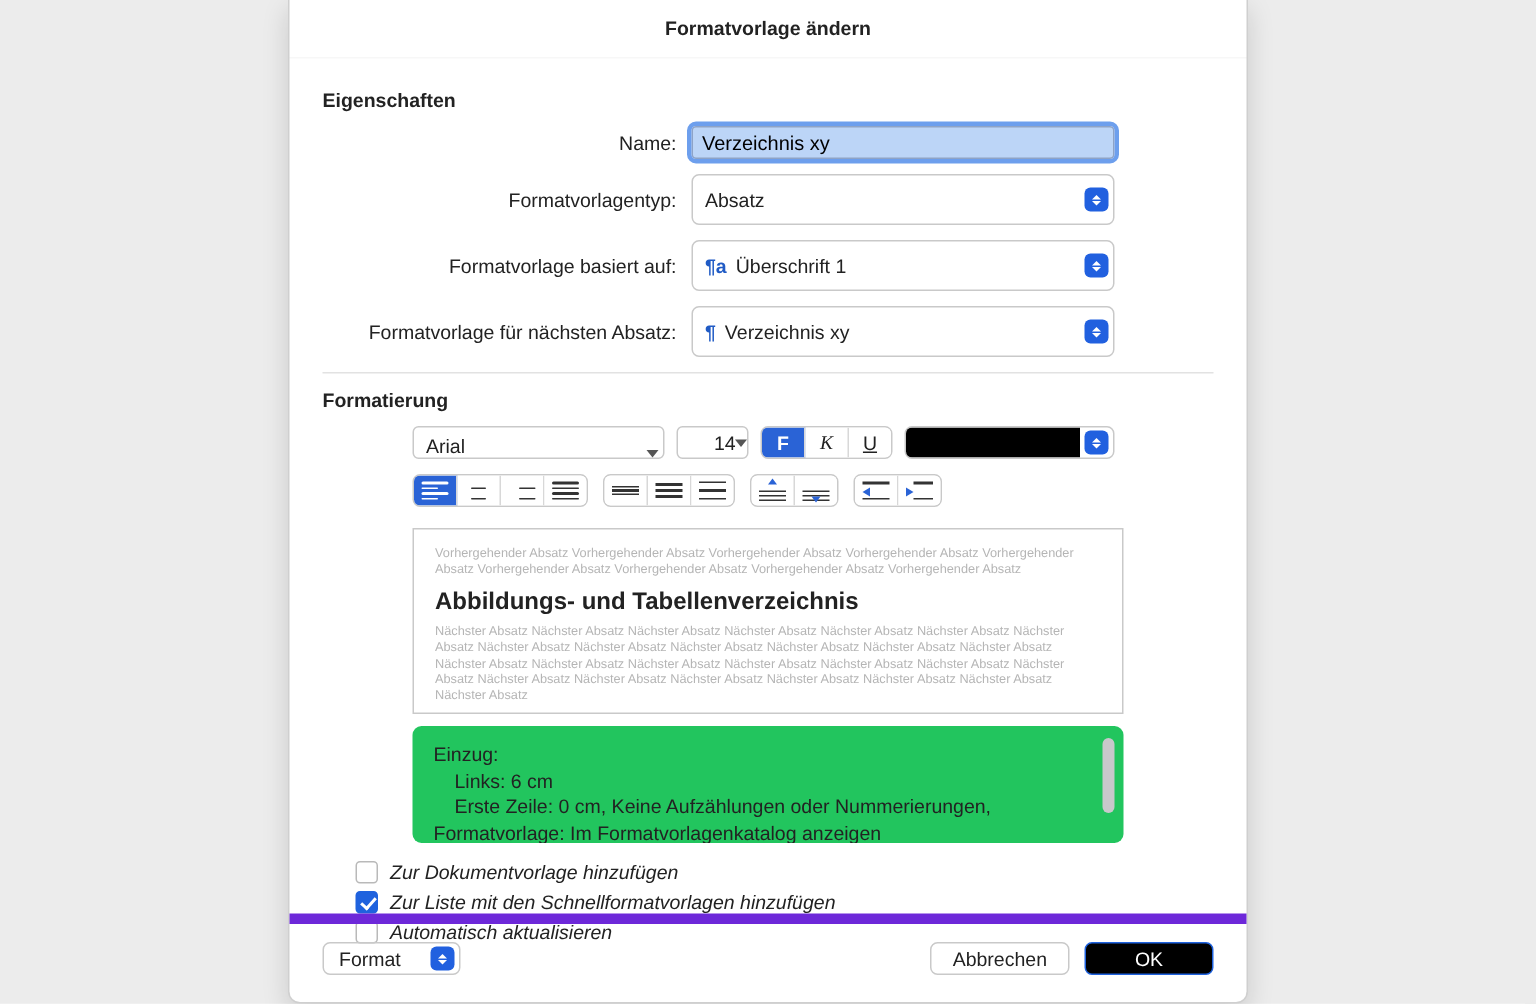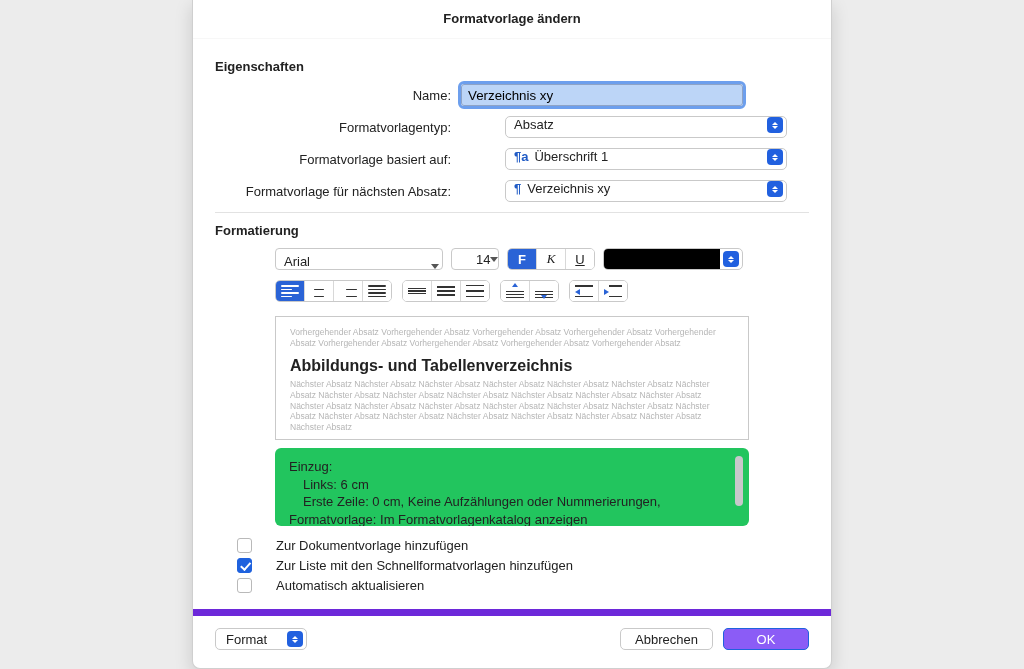--- a/index.html
+++ b/index.html
@@ -60,28 +60,28 @@
     outline: 3px solid #6d9fed;
     outline-offset: 0;
     padding: 2px 6px;
     background: #bcd5f7;
     color: #000;
   }
   .select {
     position: relative;
     flex: 1;
     max-width: 282px;
-    height: 22px;
+    height: 34px;
     border: 1px solid #c9c9c9;
     border-radius: 5px;
     background: #fff;
     display: flex;
+    align-items: center;
     padding-left: 8px;
     box-sizing: border-box;
-    margin-left: 44px;
   }
   .select .pilcrow {
     color: #205bc5;
     font-weight: 600;
     margin-right: 6px;
   }
   .select .sel-text {
     flex: 1;
     white-space: nowrap;
     overflow: hidden;
@@ -276,22 +276,23 @@
   }
   .descbox .indent { margin-left: 14px; }
 
   .checks {
     margin-left: 22px;
     margin-bottom: 12px;
   }
   .check-row {
     display: flex;
     align-items: center;
-    gap: 24px;
+    gap: 8px;
     margin-bottom: 5px;
+    font-style: italic;
   }
   .cbox {
     width: 15px; height: 15px;
     border: 1px solid #b9b9b9;
     border-radius: 3px;
     background: #fff;
     display: flex; align-items: center; justify-content: center;
     box-sizing: border-box;
   }
   .cbox.checked {
@@ -334,21 +335,21 @@
     border-radius: 5px;
     background: #fff;
     margin-left: 10px;
     display: flex;
     align-items: center;
     justify-content: center;
     padding: 0 14px;
     box-sizing: border-box;
   }
   .push-btn.primary {
-    background: #8b5cf6;
+    background: #000000;
     border-color: #1f62de;
     color: #fff;
     min-width: 86px;
   }
 </style>
 </head>
 <body>
 
 <div class="dialog">
 

